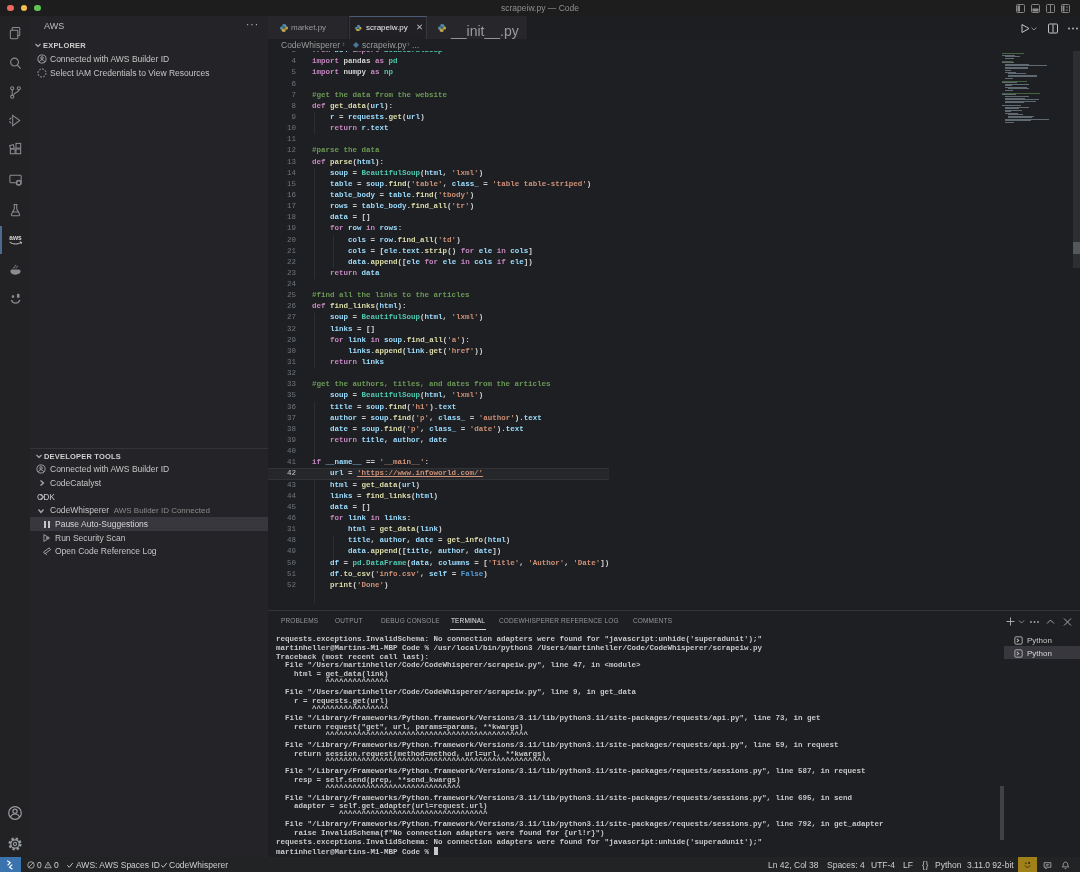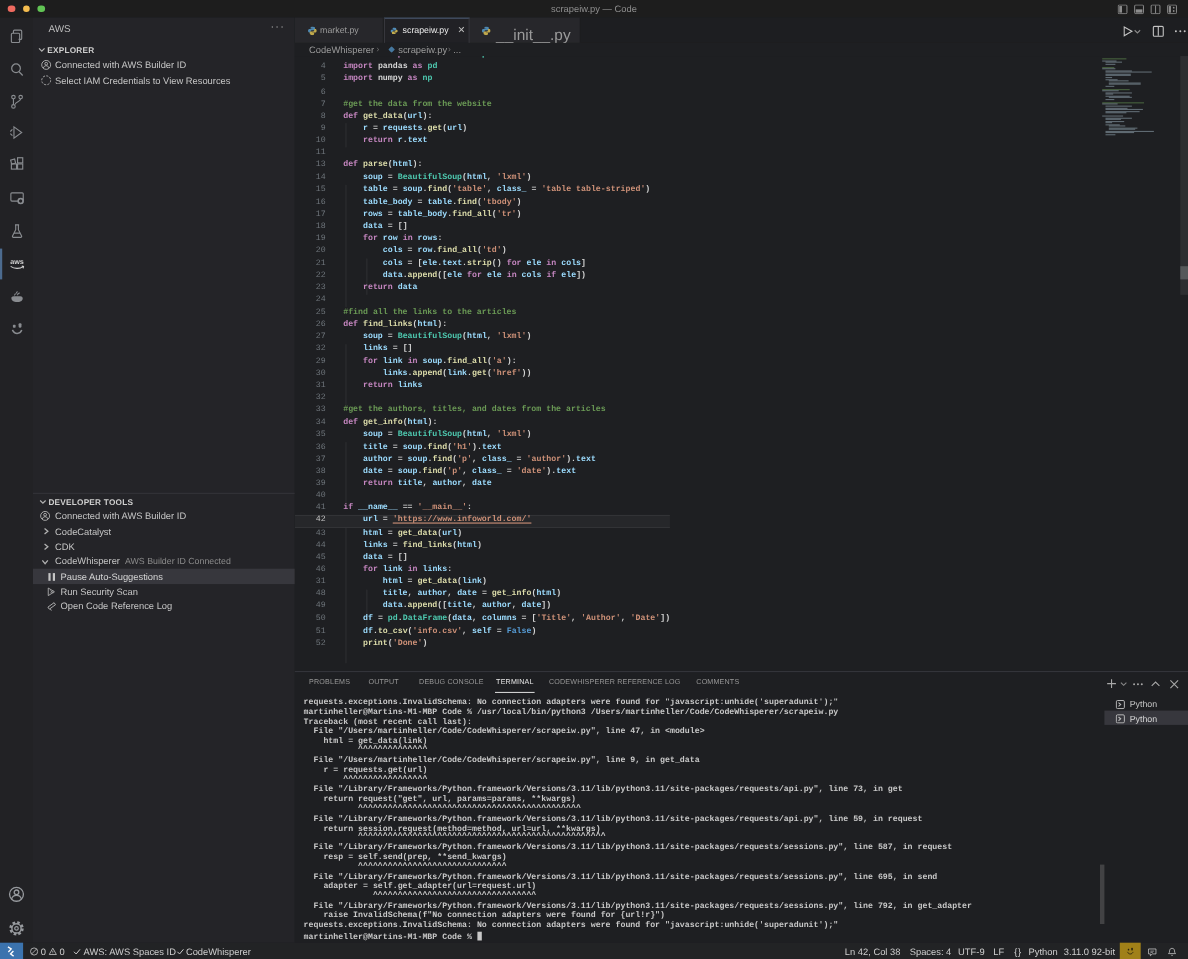--- a/index.html
+++ b/index.html
@@ -148,21 +148,21 @@
         <path d="M3.9 12.5 c0.6-2.2 2.2-3.3 4.1-3.3 c1.9 0 3.5 1.1 4.1 3.3"></path>
       </svg>
 <div class="abs" style="left:20px;top:447.5px;font-size:8.5px;color:#c6c6c6">Connected with AWS Builder ID</div>
 <svg class="abs" style="left:8px;top:463px" width="8" height="8" viewBox="0 0 8 8" fill="none" stroke="#b0b0b0" stroke-width="1.2">
         <path d="M2.5 1.5 L5.5 4 L2.5 6.5"></path>
       </svg>
 <div class="abs" style="left:20px;top:461.5px;font-size:8.5px;color:#c6c6c6">CodeCatalyst</div>
 <svg class="abs" style="left:8px;top:476.5px" width="8" height="8" viewBox="0 0 8 8" fill="none" stroke="#b0b0b0" stroke-width="1.2">
         <path d="M2.5 1.5 L5.5 4 L2.5 6.5"></path>
       </svg>
-<div class="abs" style="left:20px;top:475.5px;font-size:8.5px;color:#c6c6c6">CDK</div>
+<div class="abs" style="left:7px;top:475.5px;font-size:8.5px;color:#c6c6c6">CDK</div>
 <svg class="abs" style="left:7px;top:490.5px" width="8" height="8" viewBox="0 0 8 8" fill="none" stroke="#b0b0b0" stroke-width="1.2">
         <path d="M1.5 2.5 L4 5.5 L6.5 2.5"></path>
       </svg>
 <div class="abs" style="left:20px;top:488.5px;font-size:8.5px;color:#c6c6c6">CodeWhisperer <span style="font-size:8px;color:#8b8b8b">&nbsp;AWS Builder ID Connected</span></div>
 <div class="abs" style="left:0;top:501.3px;width:238px;height:14px;background:#37373d"></div>
 <div class="abs" style="left:14px;top:504.5px;width:1.5px;height:7px;background:#c6c6c6"></div>
       <div class="abs" style="left:18px;top:504.5px;width:1.5px;height:7px;background:#c6c6c6"></div>
 <div class="abs" style="left:25px;top:502.5px;font-size:8.5px;color:#d6d6d6">Pause Auto-Suggestions</div>
 <svg class="abs" style="left:12px;top:516.5px" width="10" height="10" viewBox="0 0 16 16" fill="none" stroke="#b8b8b8" stroke-width="1.2">
         <path d="M3 2.5 L12 8 L3 13.5 Z"></path>
@@ -221,20 +221,21 @@
 <div id="codeblock">
         <div class="cl"><span class="ln">3</span><span class="ct"><span class="k">from</span><span class="p"> </span><span class="v">bs4</span><span class="p"> </span><span class="k">import</span><span class="p"> </span><span class="c">BeautifulSoup</span></span></div>
         <div class="cl"><span class="ln">4</span><span class="ct"><span class="k">import</span><span class="p"> </span><span class="p">pandas</span><span class="p"> </span><span class="k">as</span><span class="p"> </span><span class="c">pd</span></span></div>
         <div class="cl"><span class="ln">5</span><span class="ct"><span class="k">import</span><span class="p"> </span><span class="p">numpy</span><span class="p"> </span><span class="k">as</span><span class="p"> </span><span class="c">np</span></span></div>
         <div class="cl"><span class="ln">6</span><span class="ct"></span></div>
         <div class="cl"><span class="ln">7</span><span class="ct"><span class="m">#get the data from the website</span></span></div>
         <div class="cl"><span class="ln">8</span><span class="ct"><span class="k">def</span><span class="p"> </span><span class="f">get_data</span><span class="p">(</span><span class="v">url</span><span class="p">):</span></span></div>
         <div class="cl"><span class="ln">9</span><span class="ct"><span class="p">    </span><span class="v">r</span><span class="p"> = </span><span class="v">requests</span><span class="p">.</span><span class="f">get</span><span class="p">(</span><span class="v">url</span><span class="p">)</span></span></div>
         <div class="cl"><span class="ln">10</span><span class="ct"><span class="p">    </span><span class="k">return</span><span class="p"> </span><span class="v">r</span><span class="p">.</span><span class="v">text</span></span></div>
         <div class="cl"><span class="ln">11</span><span class="ct"></span></div>
+        <div class="cl"><span class="ln">12</span><span class="ct"><span class="m">#parse the data</span></span></div>
         <div class="cl"><span class="ln">13</span><span class="ct"><span class="k">def</span><span class="p"> </span><span class="f">parse</span><span class="p">(</span><span class="v">html</span><span class="p">):</span></span></div>
         <div class="cl"><span class="ln">14</span><span class="ct"><span class="p">    </span><span class="v">soup</span><span class="p"> = </span><span class="c">BeautifulSoup</span><span class="p">(</span><span class="v">html</span><span class="p">, </span><span class="s">'lxml'</span><span class="p">)</span></span></div>
         <div class="cl"><span class="ln">15</span><span class="ct"><span class="p">    </span><span class="v">table</span><span class="p"> = </span><span class="v">soup</span><span class="p">.</span><span class="f">find</span><span class="p">(</span><span class="s">'table'</span><span class="p">, </span><span class="v">class_</span><span class="p"> = </span><span class="s">'table table-striped'</span><span class="p">)</span></span></div>
         <div class="cl"><span class="ln">16</span><span class="ct"><span class="p">    </span><span class="v">table_body</span><span class="p"> = </span><span class="v">table</span><span class="p">.</span><span class="f">find</span><span class="p">(</span><span class="s">'tbody'</span><span class="p">)</span></span></div>
         <div class="cl"><span class="ln">17</span><span class="ct"><span class="p">    </span><span class="v">rows</span><span class="p"> = </span><span class="v">table_body</span><span class="p">.</span><span class="f">find_all</span><span class="p">(</span><span class="s">'tr'</span><span class="p">)</span></span></div>
         <div class="cl"><span class="ln">18</span><span class="ct"><span class="p">    </span><span class="v">data</span><span class="p"> = []</span></span></div>
         <div class="cl"><span class="ln">19</span><span class="ct"><span class="p">    </span><span class="k">for</span><span class="p"> </span><span class="v">row</span><span class="p"> </span><span class="k">in</span><span class="p"> </span><span class="v">rows</span><span class="p">:</span></span></div>
         <div class="cl"><span class="ln">20</span><span class="ct"><span class="p">        </span><span class="v">cols</span><span class="p"> = </span><span class="v">row</span><span class="p">.</span><span class="f">find_all</span><span class="p">(</span><span class="s">'td'</span><span class="p">)</span></span></div>
         <div class="cl"><span class="ln">21</span><span class="ct"><span class="p">        </span><span class="v">cols</span><span class="p"> = [</span><span class="v">ele</span><span class="p">.</span><span class="v">text</span><span class="p">.</span><span class="f">strip</span><span class="p">() </span><span class="k">for</span><span class="p"> </span><span class="v">ele</span><span class="p"> </span><span class="k">in</span><span class="p"> </span><span class="v">cols</span><span class="p">]</span></span></div>
         <div class="cl"><span class="ln">22</span><span class="ct"><span class="p">        </span><span class="v">data</span><span class="p">.</span><span class="f">append</span><span class="p">([</span><span class="v">ele</span><span class="p"> </span><span class="k">for</span><span class="p"> </span><span class="v">ele</span><span class="p"> </span><span class="k">in</span><span class="p"> </span><span class="v">cols</span><span class="p"> </span><span class="k">if</span><span class="p"> </span><span class="v">ele</span><span class="p">])</span></span></div>
@@ -242,21 +243,20 @@
         <div class="cl"><span class="ln">24</span><span class="ct"></span></div>
         <div class="cl"><span class="ln">25</span><span class="ct"><span class="m">#find all the links to the articles</span></span></div>
         <div class="cl"><span class="ln">26</span><span class="ct"><span class="k">def</span><span class="p"> </span><span class="f">find_links</span><span class="p">(</span><span class="v">html</span><span class="p">):</span></span></div>
         <div class="cl"><span class="ln">27</span><span class="ct"><span class="p">    </span><span class="v">soup</span><span class="p"> = </span><span class="c">BeautifulSoup</span><span class="p">(</span><span class="v">html</span><span class="p">, </span><span class="s">'lxml'</span><span class="p">)</span></span></div>
         <div class="cl"><span class="ln">32</span><span class="ct"><span class="p">    </span><span class="v">links</span><span class="p"> = []</span></span></div>
         <div class="cl"><span class="ln">29</span><span class="ct"><span class="p">    </span><span class="k">for</span><span class="p"> </span><span class="v">link</span><span class="p"> </span><span class="k">in</span><span class="p"> </span><span class="v">soup</span><span class="p">.</span><span class="f">find_all</span><span class="p">(</span><span class="s">'a'</span><span class="p">):</span></span></div>
         <div class="cl"><span class="ln">30</span><span class="ct"><span class="p">        </span><span class="v">links</span><span class="p">.</span><span class="f">append</span><span class="p">(</span><span class="v">link</span><span class="p">.</span><span class="f">get</span><span class="p">(</span><span class="s">'href'</span><span class="p">))</span></span></div>
         <div class="cl"><span class="ln">31</span><span class="ct"><span class="p">    </span><span class="k">return</span><span class="p"> </span><span class="v">links</span></span></div>
         <div class="cl"><span class="ln">32</span><span class="ct"></span></div>
         <div class="cl"><span class="ln">33</span><span class="ct"><span class="m">#get the authors, titles, and dates from the articles</span></span></div>
-        <div class="cl"><span class="ln">34</span><span class="ct"><span class="k">def</span><span class="p"> </span><span class="f">get_info</span><span class="p">(</span><span class="v">html</span><span class="p">):</span></span></div>
         <div class="cl"><span class="ln">35</span><span class="ct"><span class="p">    </span><span class="v">soup</span><span class="p"> = </span><span class="c">BeautifulSoup</span><span class="p">(</span><span class="v">html</span><span class="p">, </span><span class="s">'lxml'</span><span class="p">)</span></span></div>
         <div class="cl"><span class="ln">36</span><span class="ct"><span class="p">    </span><span class="v">title</span><span class="p"> = </span><span class="v">soup</span><span class="p">.</span><span class="f">find</span><span class="p">(</span><span class="s">'h1'</span><span class="p">).</span><span class="v">text</span></span></div>
         <div class="cl"><span class="ln">37</span><span class="ct"><span class="p">    </span><span class="v">author</span><span class="p"> = </span><span class="v">soup</span><span class="p">.</span><span class="f">find</span><span class="p">(</span><span class="s">'p'</span><span class="p">, </span><span class="v">class_</span><span class="p"> = </span><span class="s">'author'</span><span class="p">).</span><span class="v">text</span></span></div>
         <div class="cl"><span class="ln">38</span><span class="ct"><span class="p">    </span><span class="v">date</span><span class="p"> = </span><span class="v">soup</span><span class="p">.</span><span class="f">find</span><span class="p">(</span><span class="s">'p'</span><span class="p">, </span><span class="v">class_</span><span class="p"> = </span><span class="s">'date'</span><span class="p">).</span><span class="v">text</span></span></div>
         <div class="cl"><span class="ln">39</span><span class="ct"><span class="p">    </span><span class="k">return</span><span class="p"> </span><span class="v">title</span><span class="p">, </span><span class="v">author</span><span class="p">, </span><span class="v">date</span></span></div>
         <div class="cl"><span class="ln">40</span><span class="ct"></span></div>
         <div class="cl"><span class="ln">41</span><span class="ct"><span class="k">if</span><span class="p"> </span><span class="v">__name__</span><span class="p"> == </span><span class="s">'__main__'</span><span class="p">:</span></span></div>
         <div class="cl hl"><span class="ln cur">42</span><span class="ct"><span class="p">    </span><span class="v">url</span><span class="p"> = </span><span class="l">'https://www.infoworld.com/'</span></span></div>
         <div class="cl"><span class="ln">43</span><span class="ct"><span class="p">    </span><span class="v">html</span><span class="p"> = </span><span class="f">get_data</span><span class="p">(</span><span class="v">url</span><span class="p">)</span></span></div>
         <div class="cl"><span class="ln">44</span><span class="ct"><span class="p">    </span><span class="v">links</span><span class="p"> = </span><span class="f">find_links</span><span class="p">(</span><span class="v">html</span><span class="p">)</span></span></div>
@@ -404,21 +404,21 @@
 <svg class="abs" style="left:66px;top:4px" width="8" height="8" viewBox="0 0 16 16" fill="none" stroke="#cfcfcf" stroke-width="1.8">
         <path d="M2.5 8.5 L6.5 12.5 L13.5 4"></path>
       </svg>
 <div class="sbi" style="left:76px">AWS: AWS Spaces ID</div>
 <svg class="abs" style="left:160px;top:4px" width="8" height="8" viewBox="0 0 16 16" fill="none" stroke="#cfcfcf" stroke-width="1.8">
         <path d="M2.5 8.5 L6.5 12.5 L13.5 4"></path>
       </svg>
 <div class="sbi" style="left:169px">CodeWhisperer</div>
 <div class="sbi" style="left:768px">Ln 42, Col 38</div>
 <div class="sbi" style="left:827px">Spaces: 4</div>
-<div class="sbi" style="left:871px">UTF-9</div>
+<div class="sbi" style="left:871px">UTF-4</div>
 <div class="sbi" style="left:903px">LF</div>
 <div class="sbi" style="left:922px">{ }</div>
 <div class="sbi" style="left:935px">Python</div>
 <div class="sbi" style="left:967px">3.11.0 92-bit</div>
 <div class="abs" style="left:1018px;top:0;width:19px;height:15px;background:#a08018"></div>
 <svg class="abs" style="left:1023px;top:3px" width="9" height="9" viewBox="0 0 16 16" fill="#2b2410">
         <rect x="4" y="4.5" width="2.4" height="2.6" rx="0.7"></rect>
         <rect x="9.6" y="3" width="2.6" height="4.1" rx="1"></rect>
         <path d="M3.5 9.5 c1 2.3 2.6 3.4 4.6 3.4 c2 0 3.6-1.1 4.5-3.3" fill="none" stroke="#2b2410" stroke-width="1.4"></path>
       </svg>

